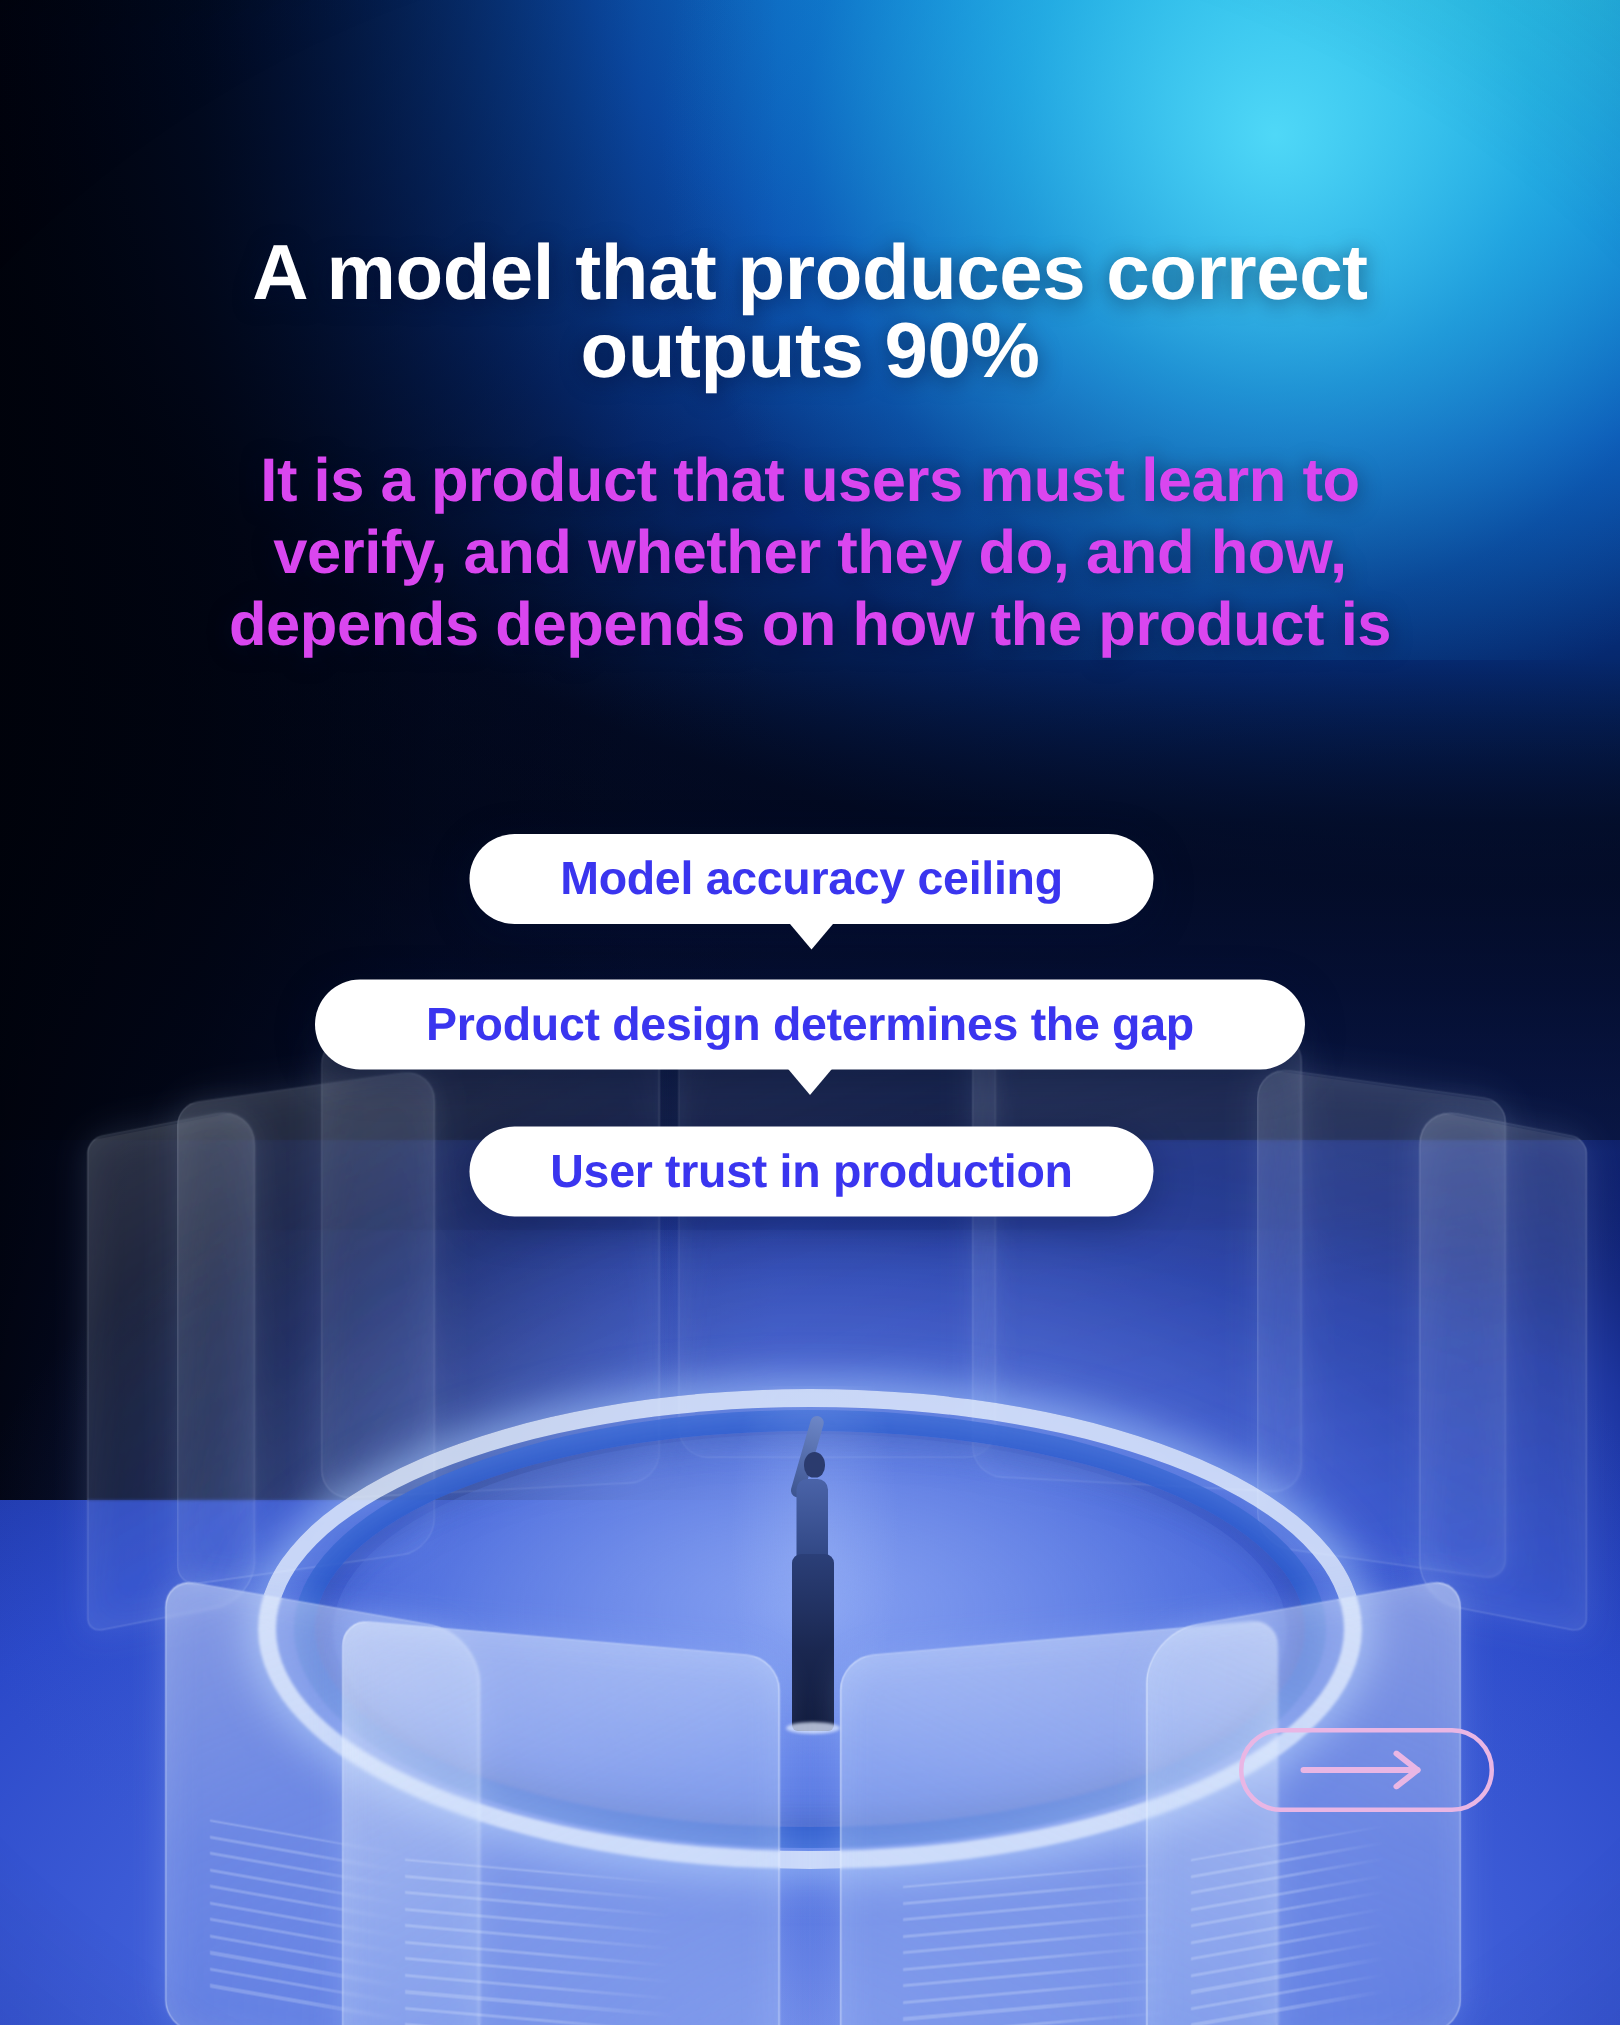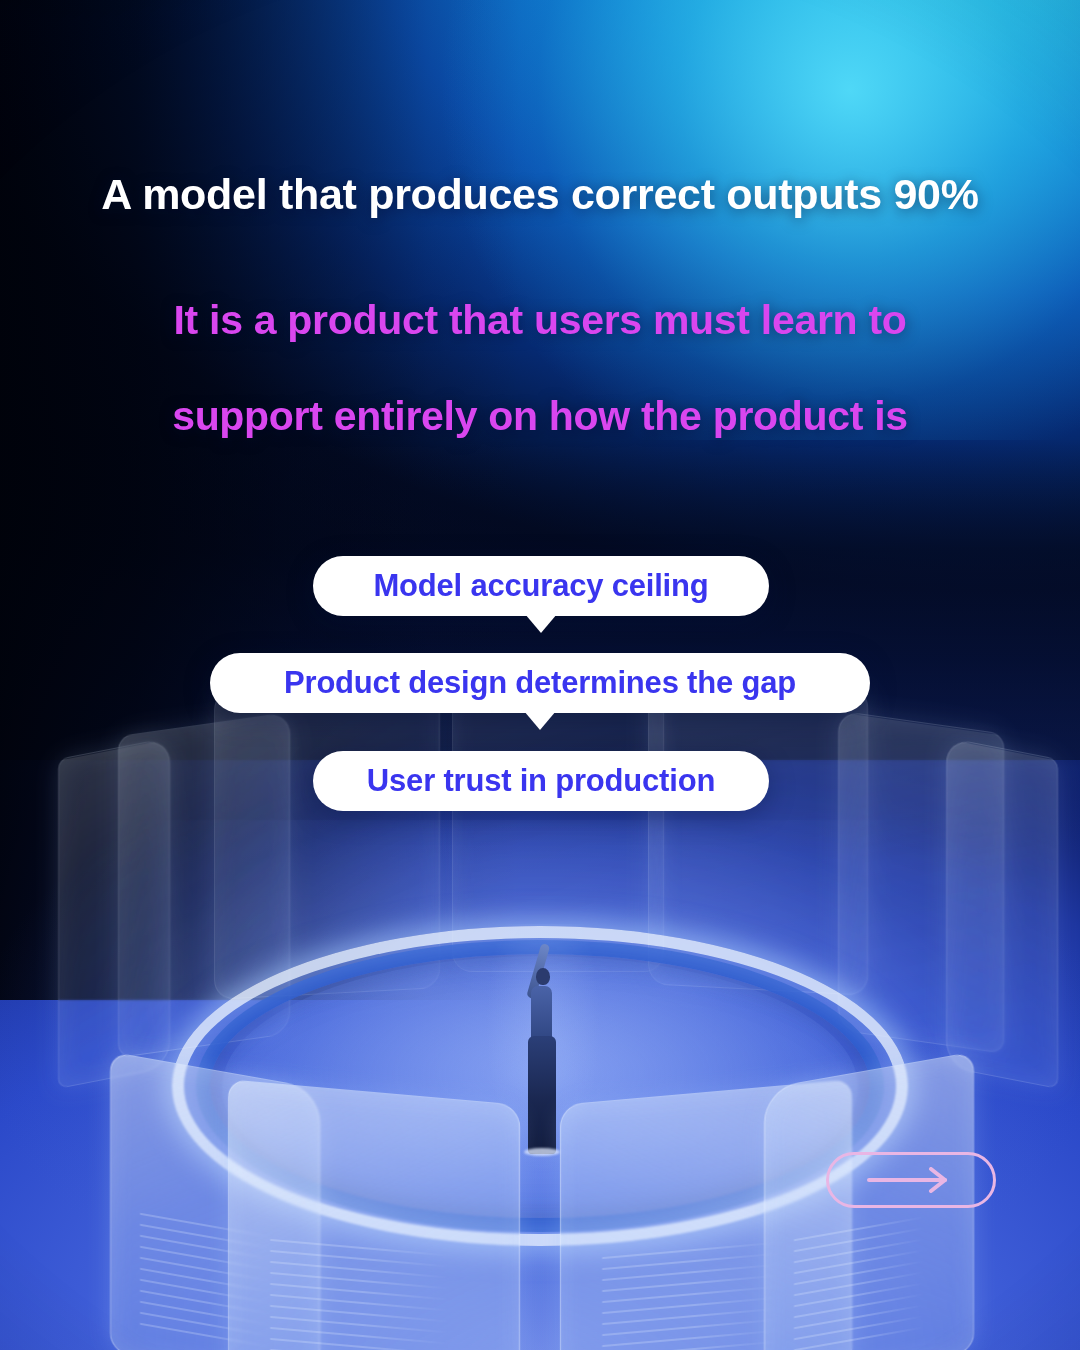--- a/index.html
+++ b/index.html
@@ -150,24 +150,23 @@
   .fig-shoe  { position:absolute; left:4px; top:208px; width:36px; height:8px;
                background:rgba(225,235,255,0.75); border-radius:50%; filter:blur(1px); }
   .fig-glow  { position:absolute; left:-34px; top:-16px; width:114px; height:250px;
                background:radial-gradient(ellipse at 50% 40%, rgba(190,214,255,0.22) 0%, rgba(0,0,0,0) 70%); }
 
   
   .copy { position:absolute; left:0; top:0; width:1080px; text-align:center; }
   .headline {
     position:absolute; left:90px; top:156px; width:900px;
     color:#ffffff;
-    font-size:43px; line-height:52px;
+    font-size:52px; line-height:52px;
     font-weight:700; letter-spacing:-0.3px;
     text-shadow:0 2px 14px rgba(0,12,48,0.55);
-    margin-top:12px;
   }
   .subcopy {
     position:absolute; left:80px; top:296px; width:920px;
     color:#d946ef;
     font-size:41px; line-height:48px;
     font-weight:700; letter-spacing:-0.3px;
     text-shadow:0 2px 14px rgba(0,12,48,0.55);
   }
 
   
@@ -263,22 +262,22 @@
   </div>
 
   <div class="vignette"></div>
 
   <div class="copy">
     <div class="headline">
       <span>A model that produces correct outputs 90%</span><br>
     </div>
     <div class="subcopy">
       <span>It is a product that users must learn to</span><br>
-      <br>
-      <span>support entirely on how the product is</span><br>
+      <span>verify, and whether they do, and how,</span><br>
+      <span>depends depends on how the product is</span><br>
     </div>
   </div>
 
   <div class="pills">
 
     <div class="pill" id="pill-1">
       <span class="pill-label">Model accuracy ceiling</span>
       <span class="tail"></span>
     </div>
 

